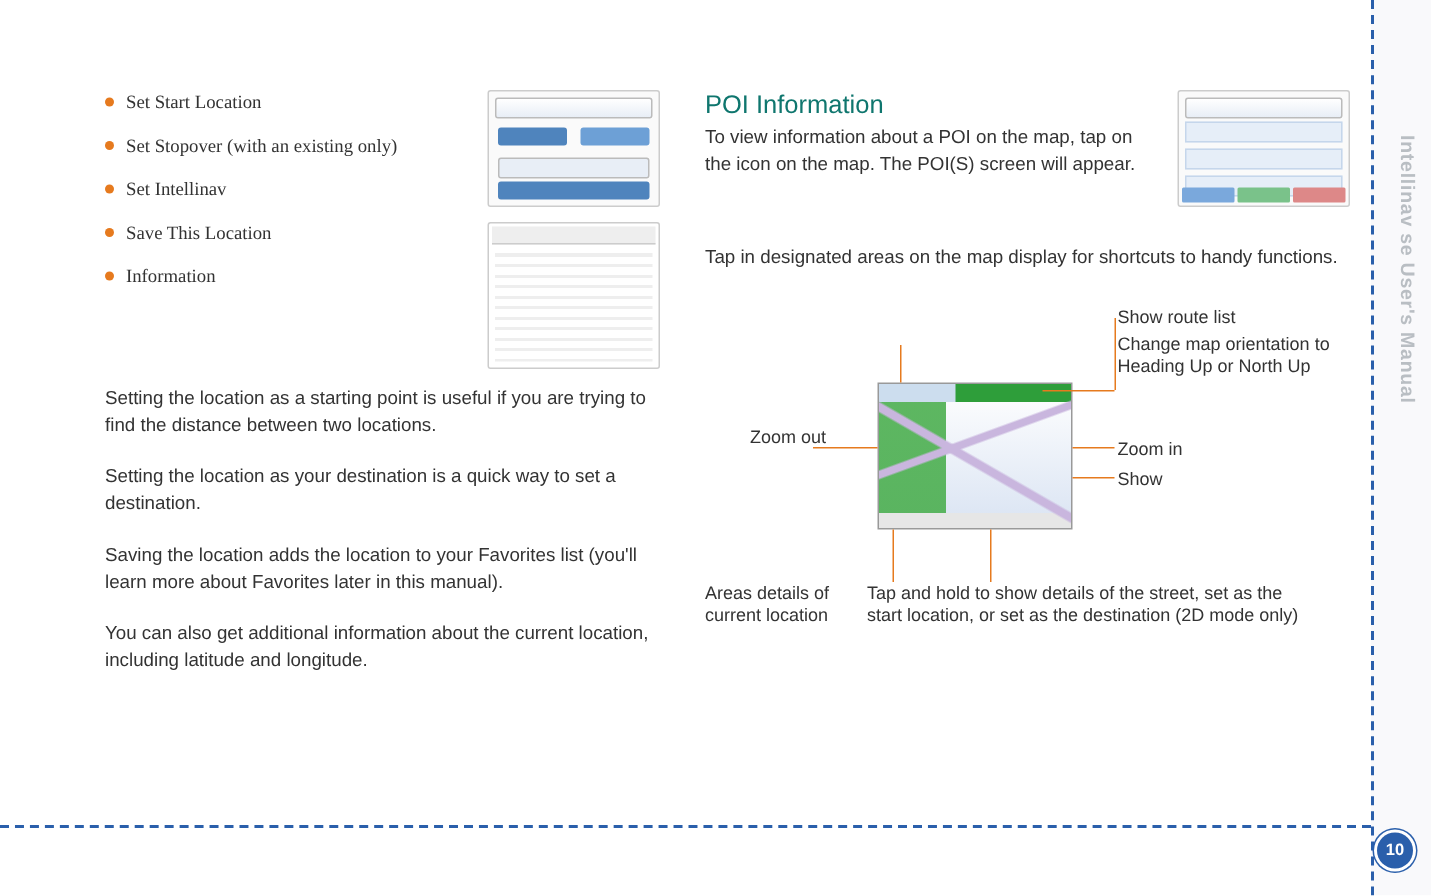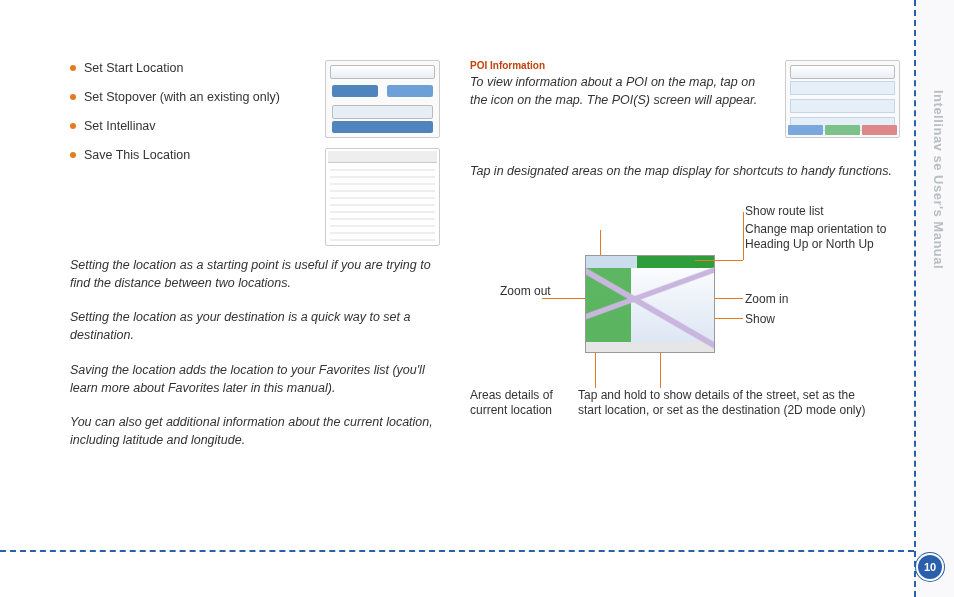--- a/index.html
+++ b/index.html
@@ -23,21 +23,21 @@
   .col-right { width: 430px; position: relative; }
 
   
   ul.bullets { list-style: none; margin-bottom: 18px; }
   ul.bullets li { margin-bottom: 12px; padding-left: 14px; position: relative; line-height: 1.35; }
   ul.bullets li::before {
     content: ""; position: absolute; left: 0; top: 5px;
     width: 6px; height: 6px; border-radius: 50%; background: #e67a1e;
   }
   .bullets-wrap { display: flex; gap: 16px; }
-  .bullets-text { flex: 1; }
+  .bullets-text { flex: 1; font-family: Liberation Serif, serif; }
   .thumbs { width: 115px; }
 
   .thumb {
     border: 1px solid #ccc; border-radius: 2px; background: #fafafa;
     width: 115px; height: 78px; margin-bottom: 10px; position: relative;
     overflow: hidden;
   }
   .thumb .bar { position:absolute; left:4px; right:4px; height:12px; background:#4f84bd; border-radius:2px;}
   .thumb .bar2 { background:#6da0d6; }
   .thumb .bar-top { top:4px; height:14px; background:linear-gradient(#fff,#e8eef6); border:1px solid #bbb;}
@@ -49,23 +49,23 @@
   .thumb2 .hdr{position:absolute; top:2px; left:2px; right:2px; height:12px; background:#eee; border-bottom:1px solid #ccc;}
   .thumb2 .body{position:absolute; top:16px; left:4px; right:4px; bottom:4px; background:repeating-linear-gradient(0deg,#eee 0 2px,transparent 2px 7px);}
   .thumb3 { width:115px; height:78px; }
   .thumb3 .row{position:absolute; left:4px; right:4px; height:14px; background:#e6eef8; border:1px solid #c5d6eb;}
   .thumb3 .r1{top:20px;} .thumb3 .r2{top:38px;} .thumb3 .r3{top:56px;}
   .thumb3 .btns{position:absolute; bottom:2px; left:2px; right:2px; height:10px; display:flex; gap:2px;}
   .thumb3 .btns span{flex:1; background:#7aa8dc; border-radius:1px;}
   .thumb3 .btns span:nth-child(2){background:#7ac28a;}
   .thumb3 .btns span:nth-child(3){background:#d88;}
 
-  p.para { margin-bottom: 16px; line-height: 1.45; font-style: italic; }
-
-  h3 { font-size: 10px; font-weight: bold; color: #c2410c; margin-bottom: 2px; }
+  p.para { margin-bottom: 16px; line-height: 1.45; }
+
+  h3 { font-size: 17px; font-weight: normal; color: #0f766e; margin-bottom: 2px; }
 
   
   .poi-row { display:flex; gap:12px; margin-bottom:14px; }
   .poi-text { flex:1; }
 
   
   .diagram {
     position: relative;
     margin-top: 20px;
     height: 260px;
@@ -123,20 +123,21 @@
 <div class="page">
 
   <div class="col-left">
     <div class="bullets-wrap">
       <div class="bullets-text">
         <ul class="bullets">
           <li>Set Start Location</li>
           <li>Set Stopover (with an existing only)</li>
           <li>Set Intellinav</li>
           <li>Save This Location</li>
+          <li>Information</li>
         </ul>
       </div>
       <div class="thumbs">
         <div class="thumb thumb1">
           <div class="bar bar-top"></div>
           <div class="bar b1"></div>
           <div class="bar bar2 b2"></div>
           <div class="bar b3"></div>
           <div class="bar b4"></div>
         </div>

